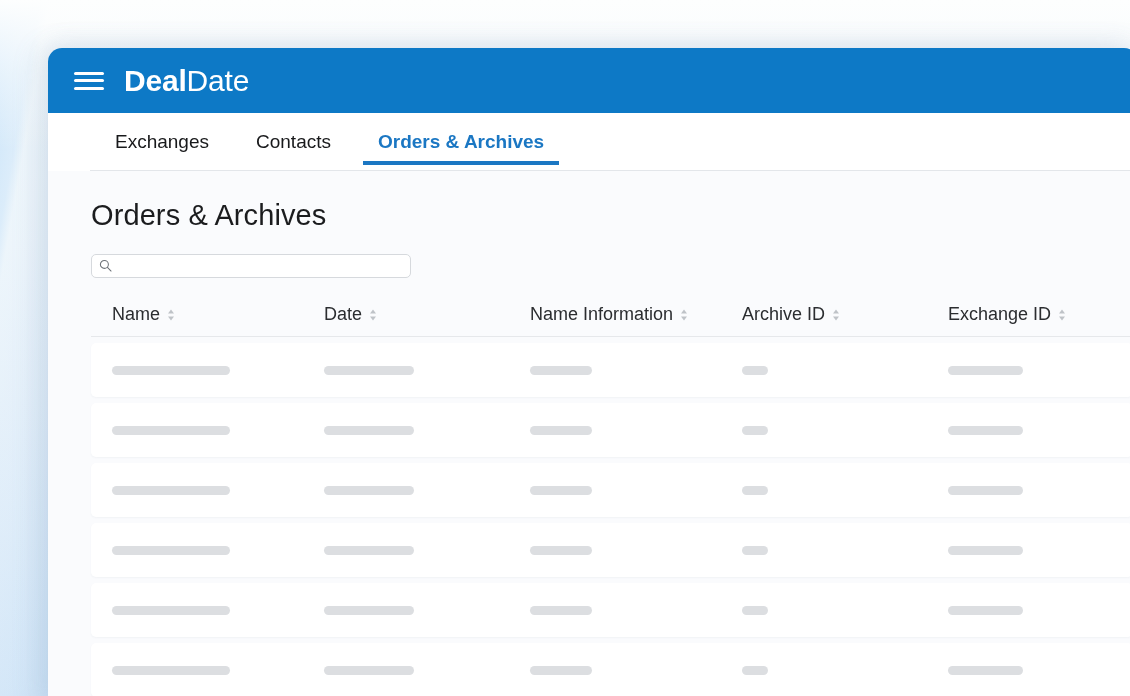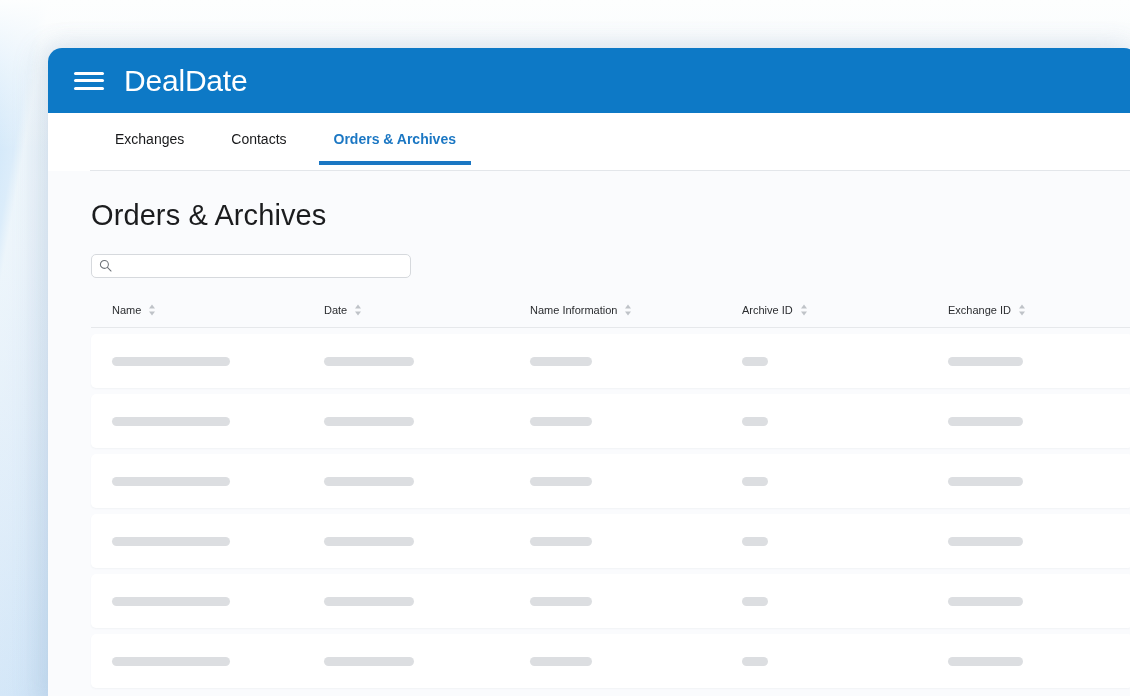--- a/index.html
+++ b/index.html
@@ -78,21 +78,21 @@
     background: #ffffff;
     border-radius: 2px;
   }
   #brand {
     font-size: 30px;
     letter-spacing: -0.2px;
     color: #ffffff;
     line-height: 1;
     white-space: nowrap;
   }
-  #brand .b-strong { font-weight: normal; }
+  #brand .b-strong { font-weight: bold; }
   #brand .b-light  { font-weight: 300; }
 
   
   #tabbar {
     height: 58px;
     background: #ffffff;
     position: relative;
     display: flex;
     align-items: flex-start;
     padding: 0 0 0 52px;
@@ -101,21 +101,21 @@
     content: "";
     position: absolute;
     left: 42px; right: 0; bottom: 0;
     height: 1px;
     background: #e3e6ea;
   }
   .tab {
     position: relative;
     padding: 18px 15px 0 15px;
     height: 52px;
-    font-size: 14px;
+    font-size: 19px;
     color: #18191b;
     white-space: nowrap;
     cursor: pointer;
     margin-right: 17px;
   }
   .tab.active { color: #1b77c3; font-weight: bold; }
   .tab.active::after {
     content: "";
     position: absolute;
     left: 0; right: 0; bottom: 0;
@@ -171,21 +171,21 @@
     grid-template-columns: 212px 206px 212px 206px 206px;
   }
   #table-head {
     padding: 0 0 11px 21px;
     border-bottom: 1px solid #e6e8eb;
   }
   .th {
     display: flex;
     align-items: center;
     gap: 7px;
-    font-size: 11px;
+    font-size: 18px;
     color: #2b2d30;
     cursor: pointer;
   }
   .sort-icon { width: 8px; height: 12px; flex: none; }
 
   #table-body { margin-top: 6px; }
   .row {
     height: 54px;
     background: #ffffff;
     border-radius: 5px;

